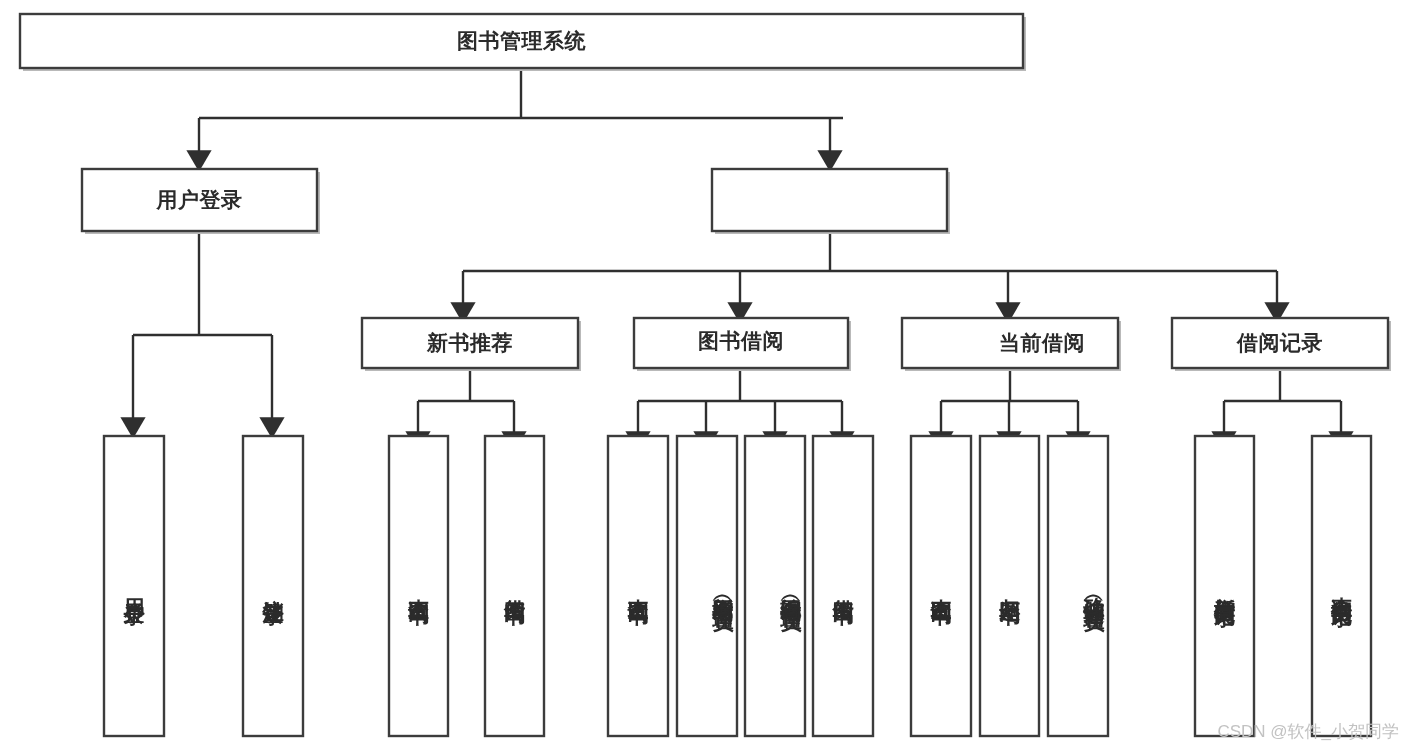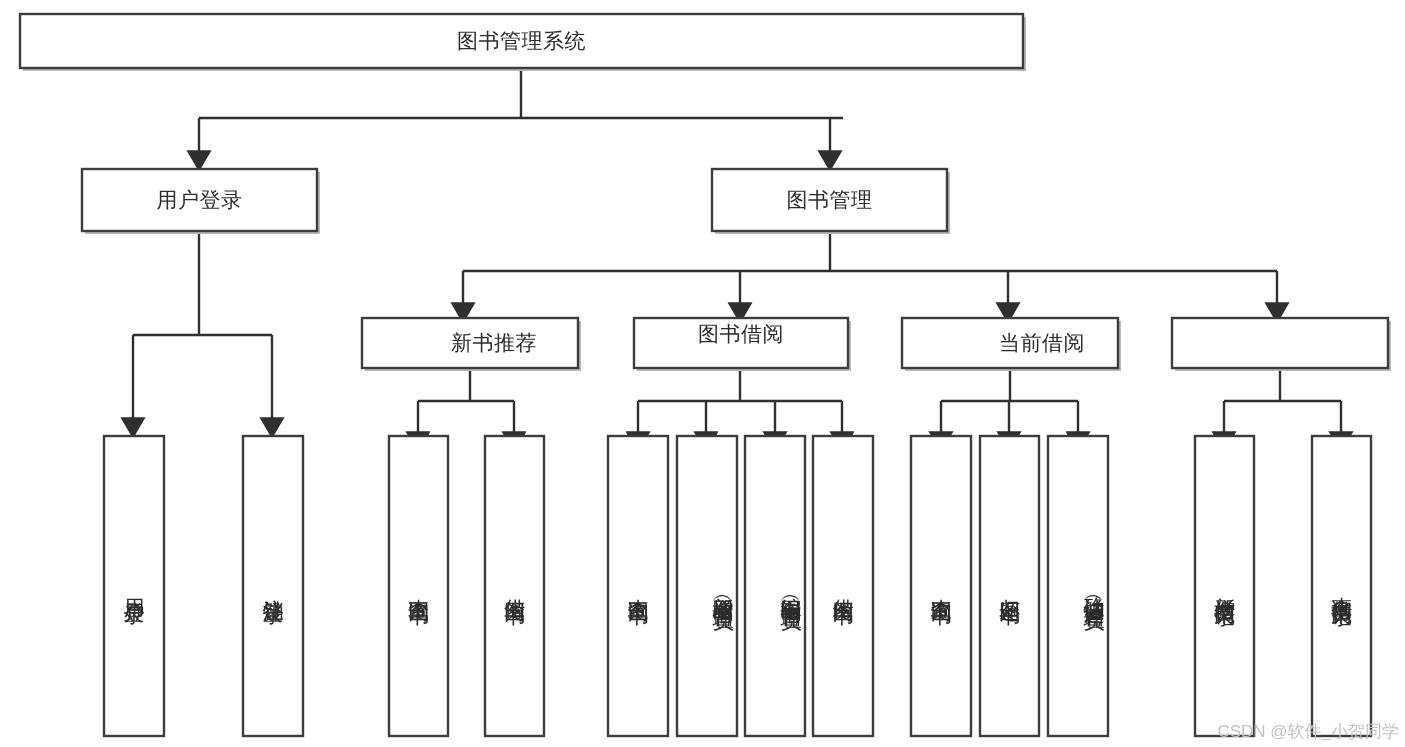--- a/index.html
+++ b/index.html
@@ -12,20 +12,21 @@
   .link{stroke:#2f2f2f;stroke-width:2.4;fill:none;stroke-linecap:butt;}
   .arrowhead{fill:#2f2f2f;stroke:none;}
   .node-label{
     position:absolute;
     display:flex;align-items:center;justify-content:center;
     color:#2b2b2b;
     font-family:"Liberation Sans","DejaVu Sans",sans-serif;
     letter-spacing:0.5px;
     user-select:none;
     pointer-events:none;
+    font-weight:bold;
   }
   .node-label.horiz{font-size:21px;line-height:1.2;white-space:nowrap;}
   .node-label.vert{
     writing-mode:vertical-rl;
     text-orientation:upright;
     font-size:21px;line-height:1.35;
     letter-spacing:2px;
     text-align:center;
   }
   .watermark{
@@ -137,25 +138,25 @@
     <rect class="node-rect" x="980" y="436" width="59" height="300"></rect>
     <rect class="node-rect" x="1048" y="436" width="60" height="300"></rect>
 
     <rect class="node-rect" x="1195" y="436" width="59" height="300"></rect>
     <rect class="node-rect" x="1312" y="436" width="59" height="300"></rect>
   </svg>
 
   <div class="node-label horiz" style="left:20px;top:14px;width:1003px;height:54px;">图书管理系统</div>
 
   <div class="node-label horiz" style="left:82px;top:169px;width:235px;height:62px;">用户登录</div>
-  <div class="node-label horiz" style="left:712px;top:169px;width:235px;height:62px;">图书管理</div>
 
-  <div class="node-label horiz" style="left:362px;top:318px;width:216px;height:50px;padding-left:24px;">新书推荐</div>
-  <div class="node-label horiz" style="left:634px;top:309px;width:214px;height:50px;">图书借阅</div>
+  <div class="node-label horiz" style="left:362px;top:318px;width:216px;height:50px;">新书推荐</div>
+  <div class="node-label horiz" style="left:634px;top:316px;width:214px;height:50px;">图书借阅</div>
   <div class="node-label horiz" style="left:902px;top:318px;width:216px;height:50px;padding-left:32px;">当前借阅</div>
+  <div class="node-label horiz" style="left:1172px;top:318px;width:216px;height:50px;">借阅记录</div>
 
   <div class="node-label vert" style="left:104px;top:436px;width:60px;height:300px;">用户登录</div>
   <div class="node-label vert" style="left:243px;top:436px;width:60px;height:300px;">注销登录</div>
   <div class="node-label vert" style="left:389px;top:436px;width:59px;height:300px;">查询图书</div>
   <div class="node-label vert" style="left:485px;top:436px;width:59px;height:300px;">借阅图书</div>
   <div class="node-label vert" style="left:608px;top:436px;width:60px;height:300px;">查询图书</div>
   <div class="node-label vert" style="left:677px;top:436px;width:60px;height:300px;align-items:flex-start;padding-top:6px;box-sizing:border-box;">新增图书（管理员）</div>
   <div class="node-label vert" style="left:745px;top:436px;width:60px;height:300px;align-items:flex-start;padding-top:6px;box-sizing:border-box;">编辑图书（管理员）</div>
   <div class="node-label vert" style="left:813px;top:436px;width:60px;height:300px;">借阅图书</div>
   <div class="node-label vert" style="left:911px;top:436px;width:60px;height:300px;">查询图书</div>

